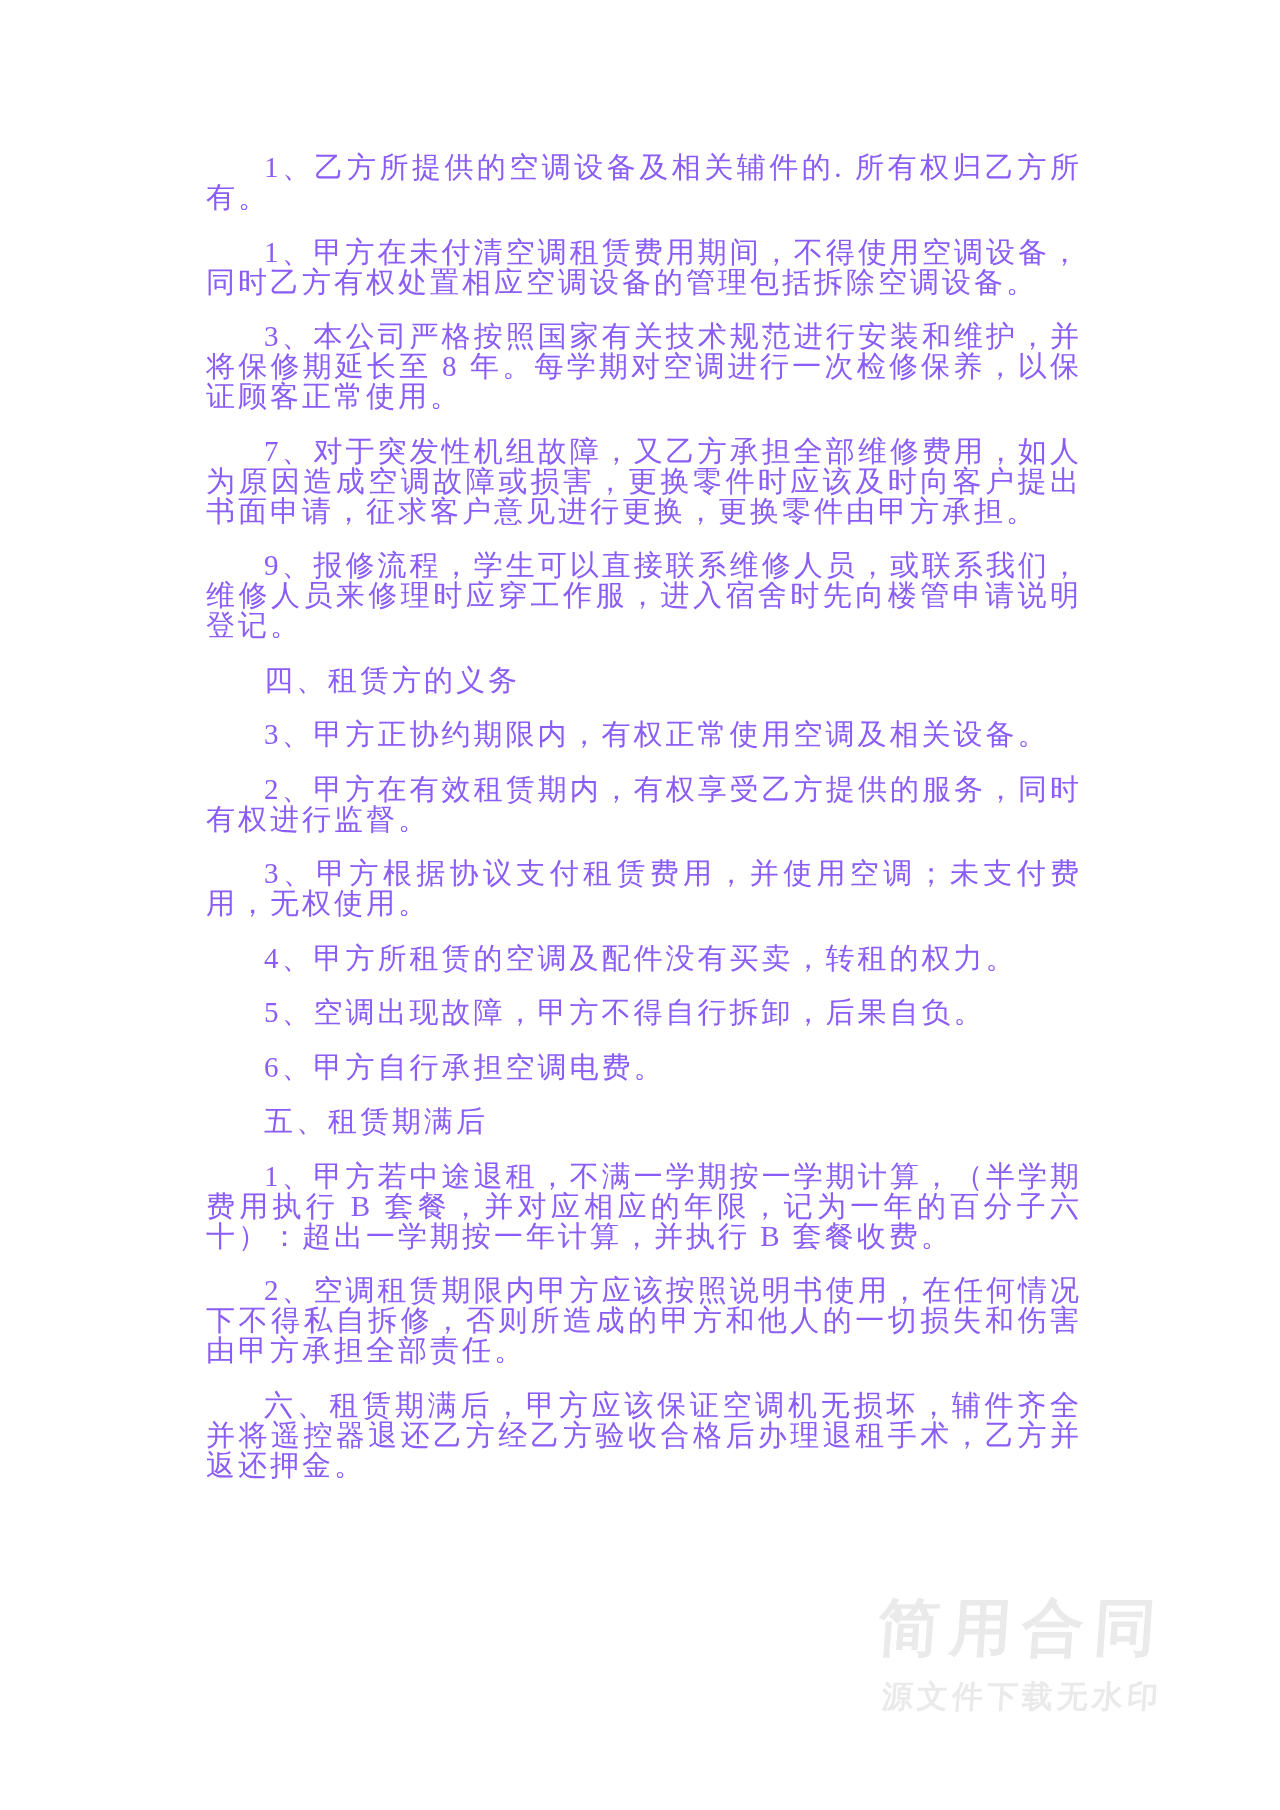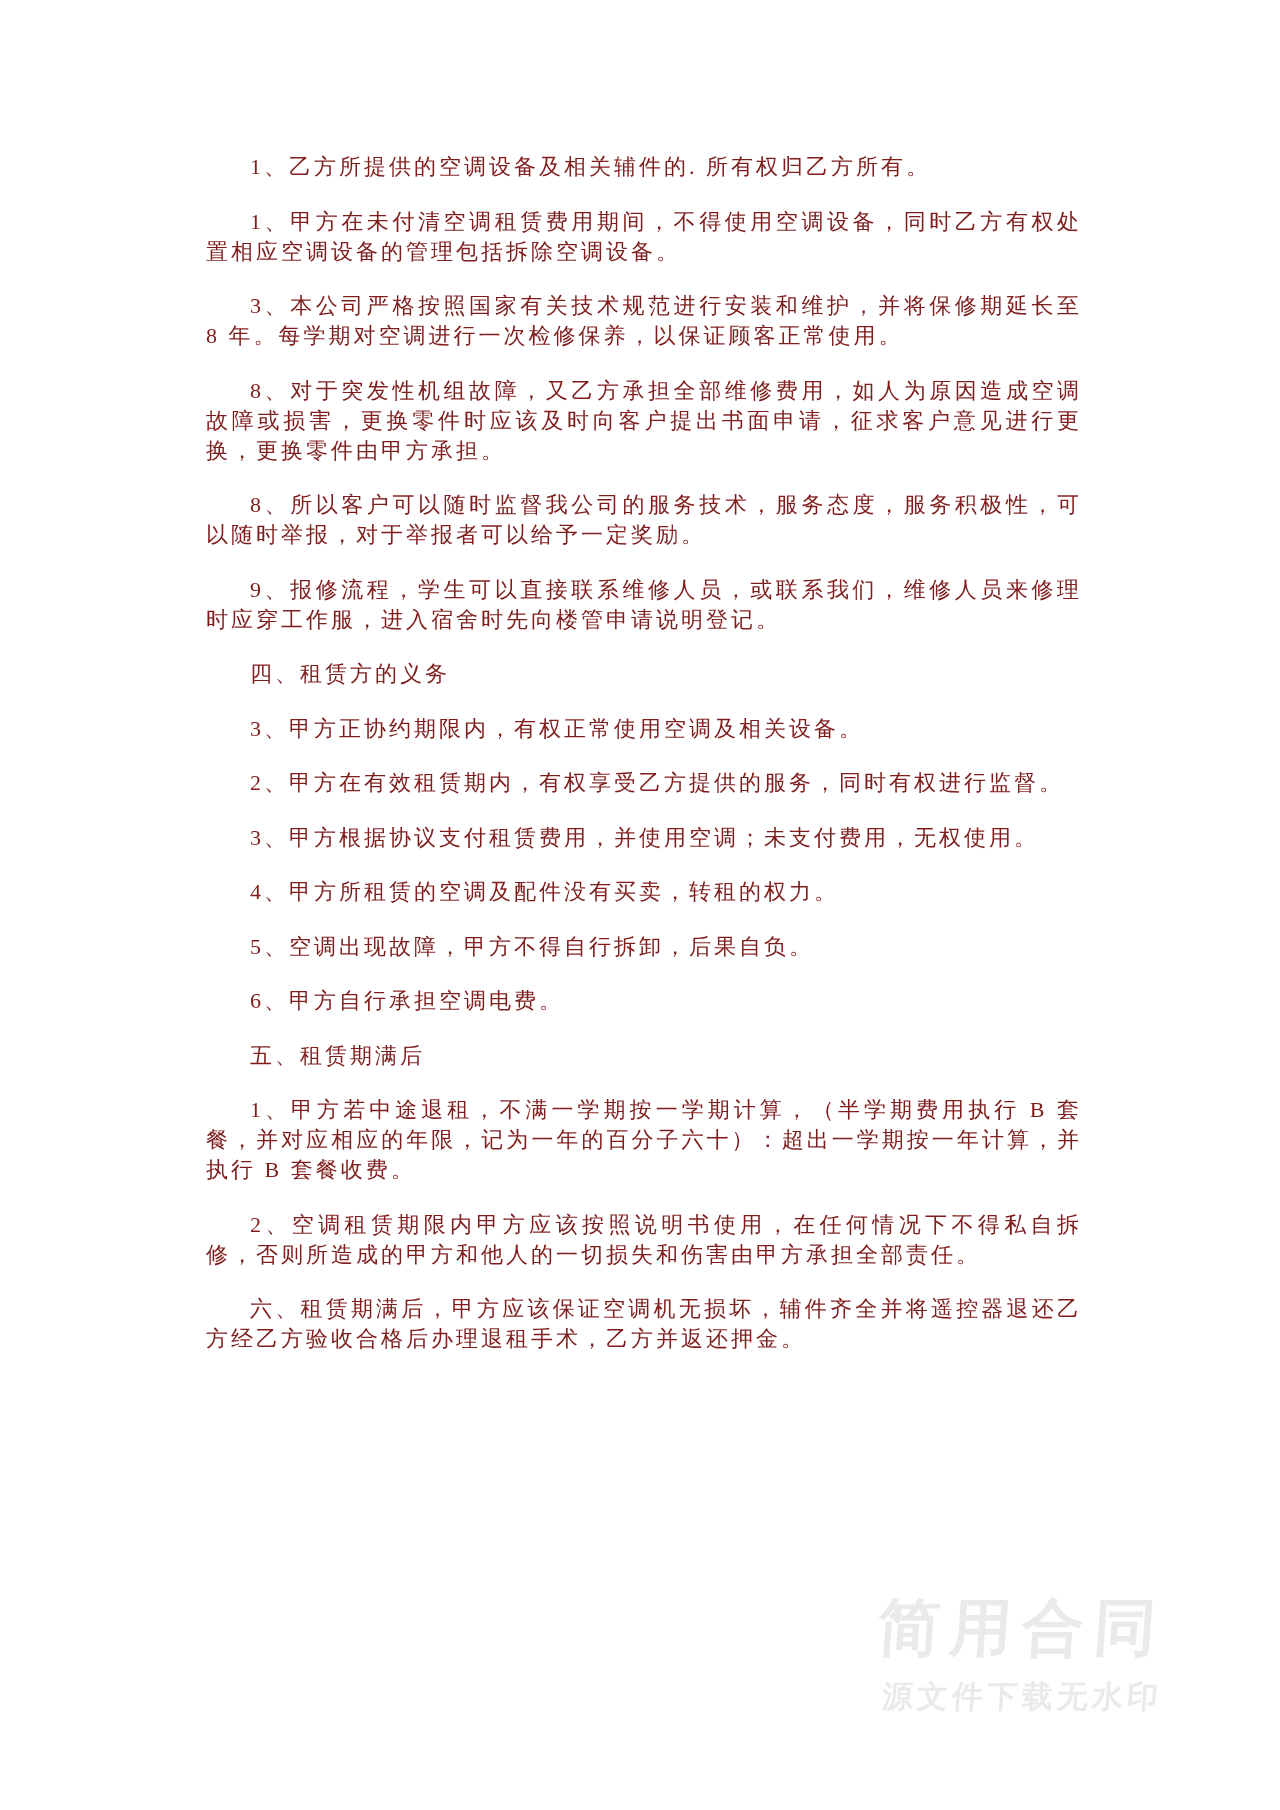--- a/index.html
+++ b/index.html
@@ -12,25 +12,25 @@
     background: #ffffff;
     overflow: hidden;
   }
 
   .doc {
     position: absolute;
     left: 206px;
     top: 152px;
     width: 876px;
     z-index: 2;
-    font-size: 22px;
+    font-size: 29px;
     line-height: 30px;
     letter-spacing: 3px;
     text-align: justify;
-    color: #7f1d1d;
+    color: #8b5cf6;
   }
 
   .doc p {
     margin: 0 0 24.5px 0;
     text-indent: 2em;
   }
 
   .watermark-title {
     position: absolute;
     left: 878px;
@@ -65,22 +65,21 @@
 <div class="page">
 
   <div class="watermark-title">简用合同</div>
 
   <div class="watermark-subtitle">源文件下载无水印</div>
 
   <div class="doc">
       <p>1、乙方所提供的空调设备及相关辅件的. 所有权归乙方所有。</p>
       <p>1、甲方在未付清空调租赁费用期间，不得使用空调设备，同时乙方有权处置相应空调设备的管理包括拆除空调设备。</p>
       <p>3、本公司严格按照国家有关技术规范进行安装和维护，并将保修期延长至 8 年。每学期对空调进行一次检修保养，以保证顾客正常使用。</p>
-      <p>8、对于突发性机组故障，又乙方承担全部维修费用，如人为原因造成空调故障或损害，更换零件时应该及时向客户提出书面申请，征求客户意见进行更换，更换零件由甲方承担。</p>
-      <p>8、所以客户可以随时监督我公司的服务技术，服务态度，服务积极性，可以随时举报，对于举报者可以给予一定奖励。</p>
+      <p>7、对于突发性机组故障，又乙方承担全部维修费用，如人为原因造成空调故障或损害，更换零件时应该及时向客户提出书面申请，征求客户意见进行更换，更换零件由甲方承担。</p>
       <p>9、报修流程，学生可以直接联系维修人员，或联系我们，维修人员来修理时应穿工作服，进入宿舍时先向楼管申请说明登记。</p>
       <p>四、租赁方的义务</p>
       <p>3、甲方正协约期限内，有权正常使用空调及相关设备。</p>
       <p>2、甲方在有效租赁期内，有权享受乙方提供的服务，同时有权进行监督。</p>
       <p>3、甲方根据协议支付租赁费用，并使用空调；未支付费用，无权使用。</p>
       <p>4、甲方所租赁的空调及配件没有买卖，转租的权力。</p>
       <p>5、空调出现故障，甲方不得自行拆卸，后果自负。</p>
       <p>6、甲方自行承担空调电费。</p>
       <p>五、租赁期满后</p>
       <p>1、甲方若中途退租，不满一学期按一学期计算，（半学期费用执行 B 套餐，并对应相应的年限，记为一年的百分子六十）：超出一学期按一年计算，并执行 B 套餐收费。</p>

